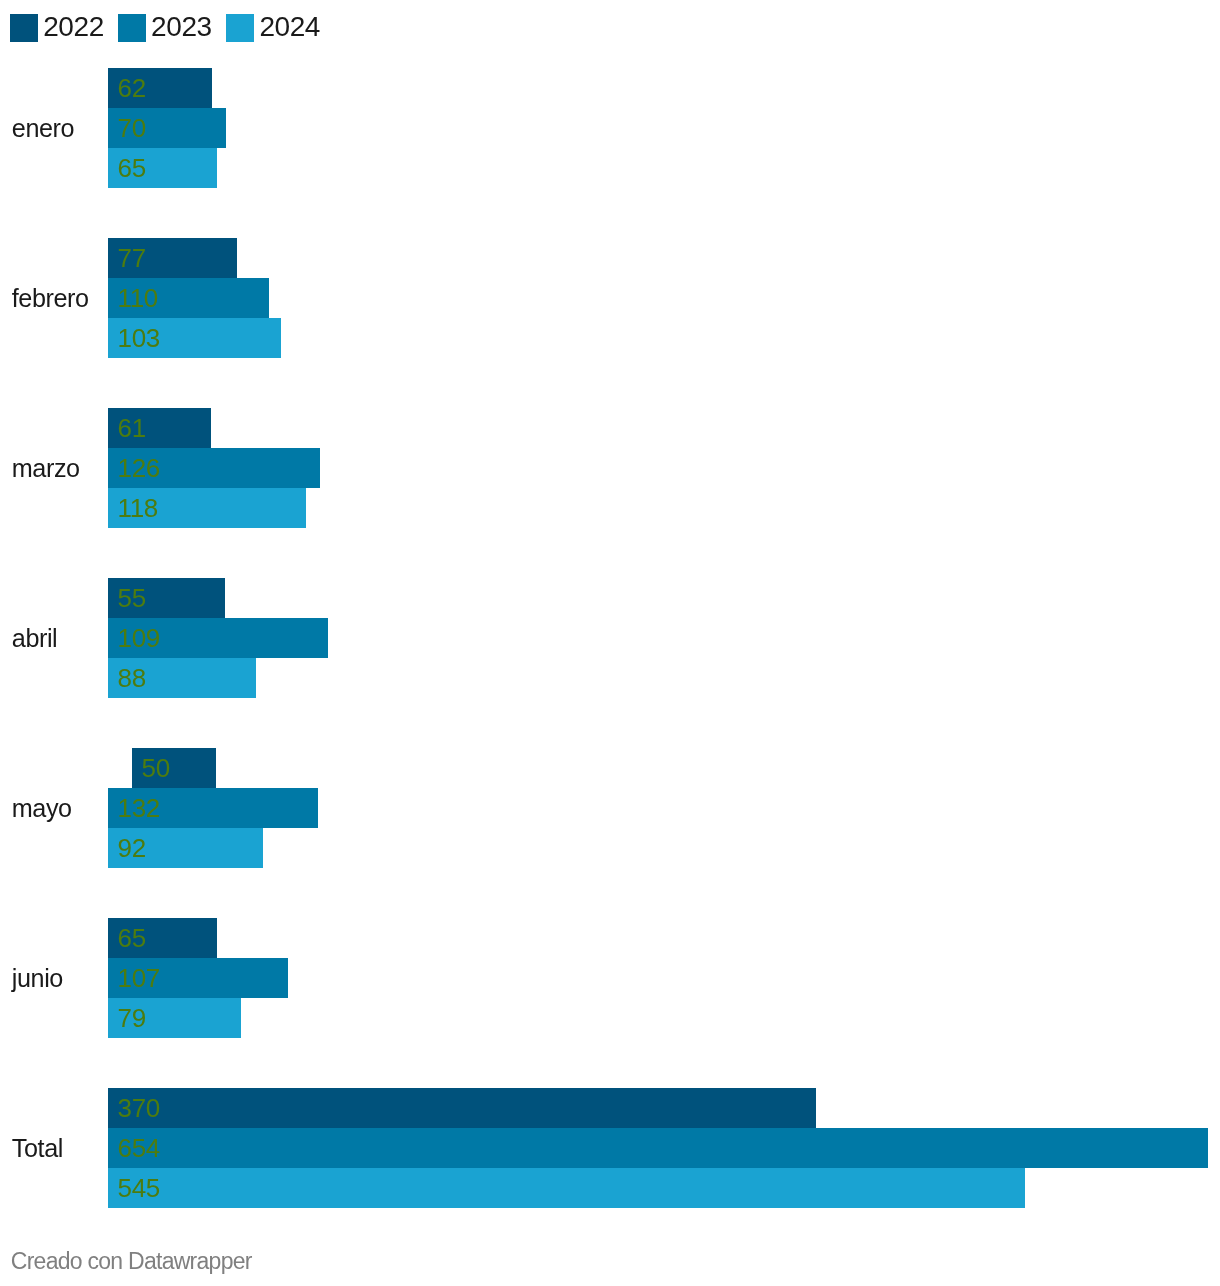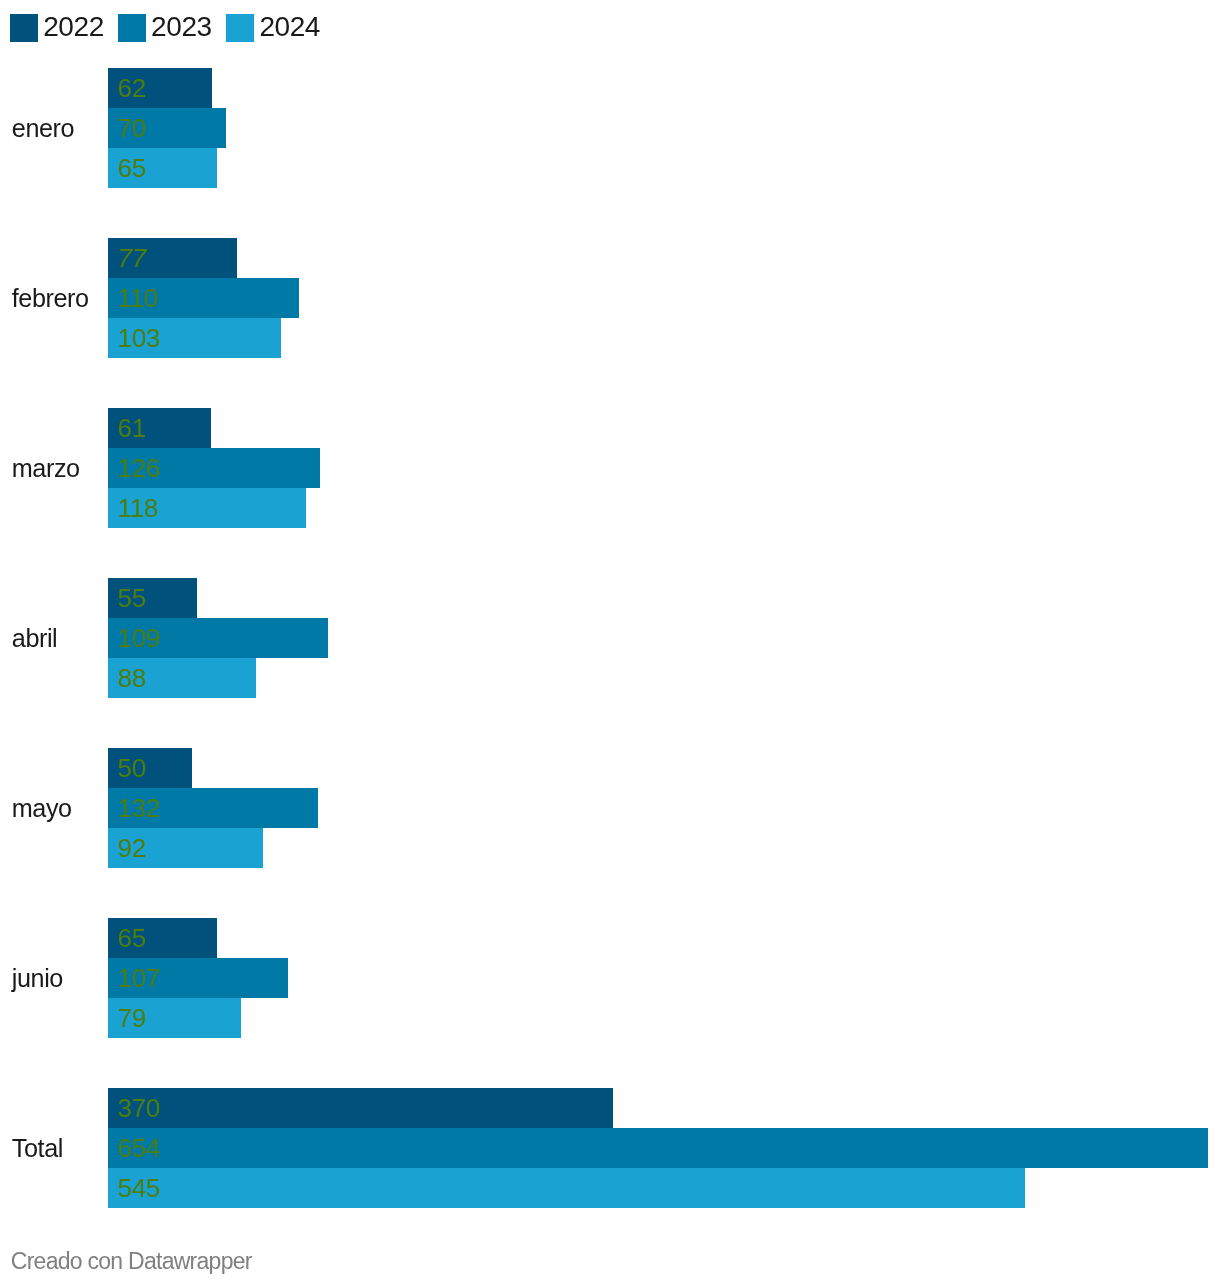--- a/index.html
+++ b/index.html
@@ -92,25 +92,25 @@
         <div class="bar-value">70</div>
       </div>
       <div class="bar-row s2" style="width: 109.314px;">
         <div class="bar" style="background: rgb(26, 163, 210);"></div>
         <div class="bar-value">65</div>
       </div>
     </div>
 
     <div class="group g1">
       <div class="group-label">febrero</div>
-      <div class="bar-row s0" style="width: 129.495px; font-style: italic;">
+      <div class="bar-row s0" style="width: 129.495px;">
         <div class="bar" style="background: rgb(0, 82, 124);"></div>
         <div class="bar-value">77</div>
       </div>
-      <div class="bar-row s1" style="width: 191px;">
+      <div class="bar-row s1" style="width: 161px;">
         <div class="bar" style="background: rgb(0, 121, 166);"></div>
         <div class="bar-value">110</div>
       </div>
       <div class="bar-row s2" style="width: 173.22px;">
         <div class="bar" style="background: rgb(26, 163, 210);"></div>
         <div class="bar-value">103</div>
       </div>
     </div>
 
     <div class="group g2">
@@ -124,37 +124,37 @@
         <div class="bar-value">126</div>
       </div>
       <div class="bar-row s2" style="width: 198.446px;">
         <div class="bar" style="background: rgb(26, 163, 210);"></div>
         <div class="bar-value">118</div>
       </div>
     </div>
 
     <div class="group g3">
       <div class="group-label">abril</div>
-      <div class="bar-row s0" style="width: 89px;">
+      <div class="bar-row s0" style="width: 97px; padding-left: 20px;">
         <div class="bar" style="background: rgb(0, 82, 124);"></div>
         <div class="bar-value">55</div>
       </div>
       <div class="bar-row s1" style="width: 220px;">
         <div class="bar" style="background: rgb(0, 121, 166);"></div>
         <div class="bar-value">109</div>
       </div>
       <div class="bar-row s2" style="width: 147.994px;">
         <div class="bar" style="background: rgb(26, 163, 210);"></div>
         <div class="bar-value">88</div>
       </div>
     </div>
 
     <div class="group g4">
       <div class="group-label">mayo</div>
-      <div class="bar-row s0" style="width: 84.0875px;">
+      <div class="bar-row s0" style="width: 84.0875px; margin-left: 24px;">
         <div class="bar" style="background: rgb(0, 82, 124);"></div>
         <div class="bar-value">50</div>
       </div>
       <div class="bar-row s1" style="width: 210px;">
         <div class="bar" style="background: rgb(0, 121, 166);"></div>
         <div class="bar-value">132</div>
       </div>
       <div class="bar-row s2" style="width: 154.721px;">
         <div class="bar" style="background: rgb(26, 163, 210);"></div>
         <div class="bar-value">92</div>
@@ -172,21 +172,21 @@
         <div class="bar-value">107</div>
       </div>
       <div class="bar-row s2" style="width: 132.858px;">
         <div class="bar" style="background: rgb(26, 163, 210);"></div>
         <div class="bar-value">79</div>
       </div>
     </div>
 
     <div class="group g6">
       <div class="group-label">Total</div>
-      <div class="bar-row s0" style="width: 505px;">
+      <div class="bar-row s0" style="width: 708px;">
         <div class="bar" style="background: rgb(0, 82, 124);"></div>
         <div class="bar-value">370</div>
       </div>
       <div class="bar-row s1" style="width: 1099.86px;">
         <div class="bar" style="background: rgb(0, 121, 166);"></div>
         <div class="bar-value">654</div>
       </div>
       <div class="bar-row s2" style="width: 916.554px;">
         <div class="bar" style="background: rgb(26, 163, 210);"></div>
         <div class="bar-value">545</div>

